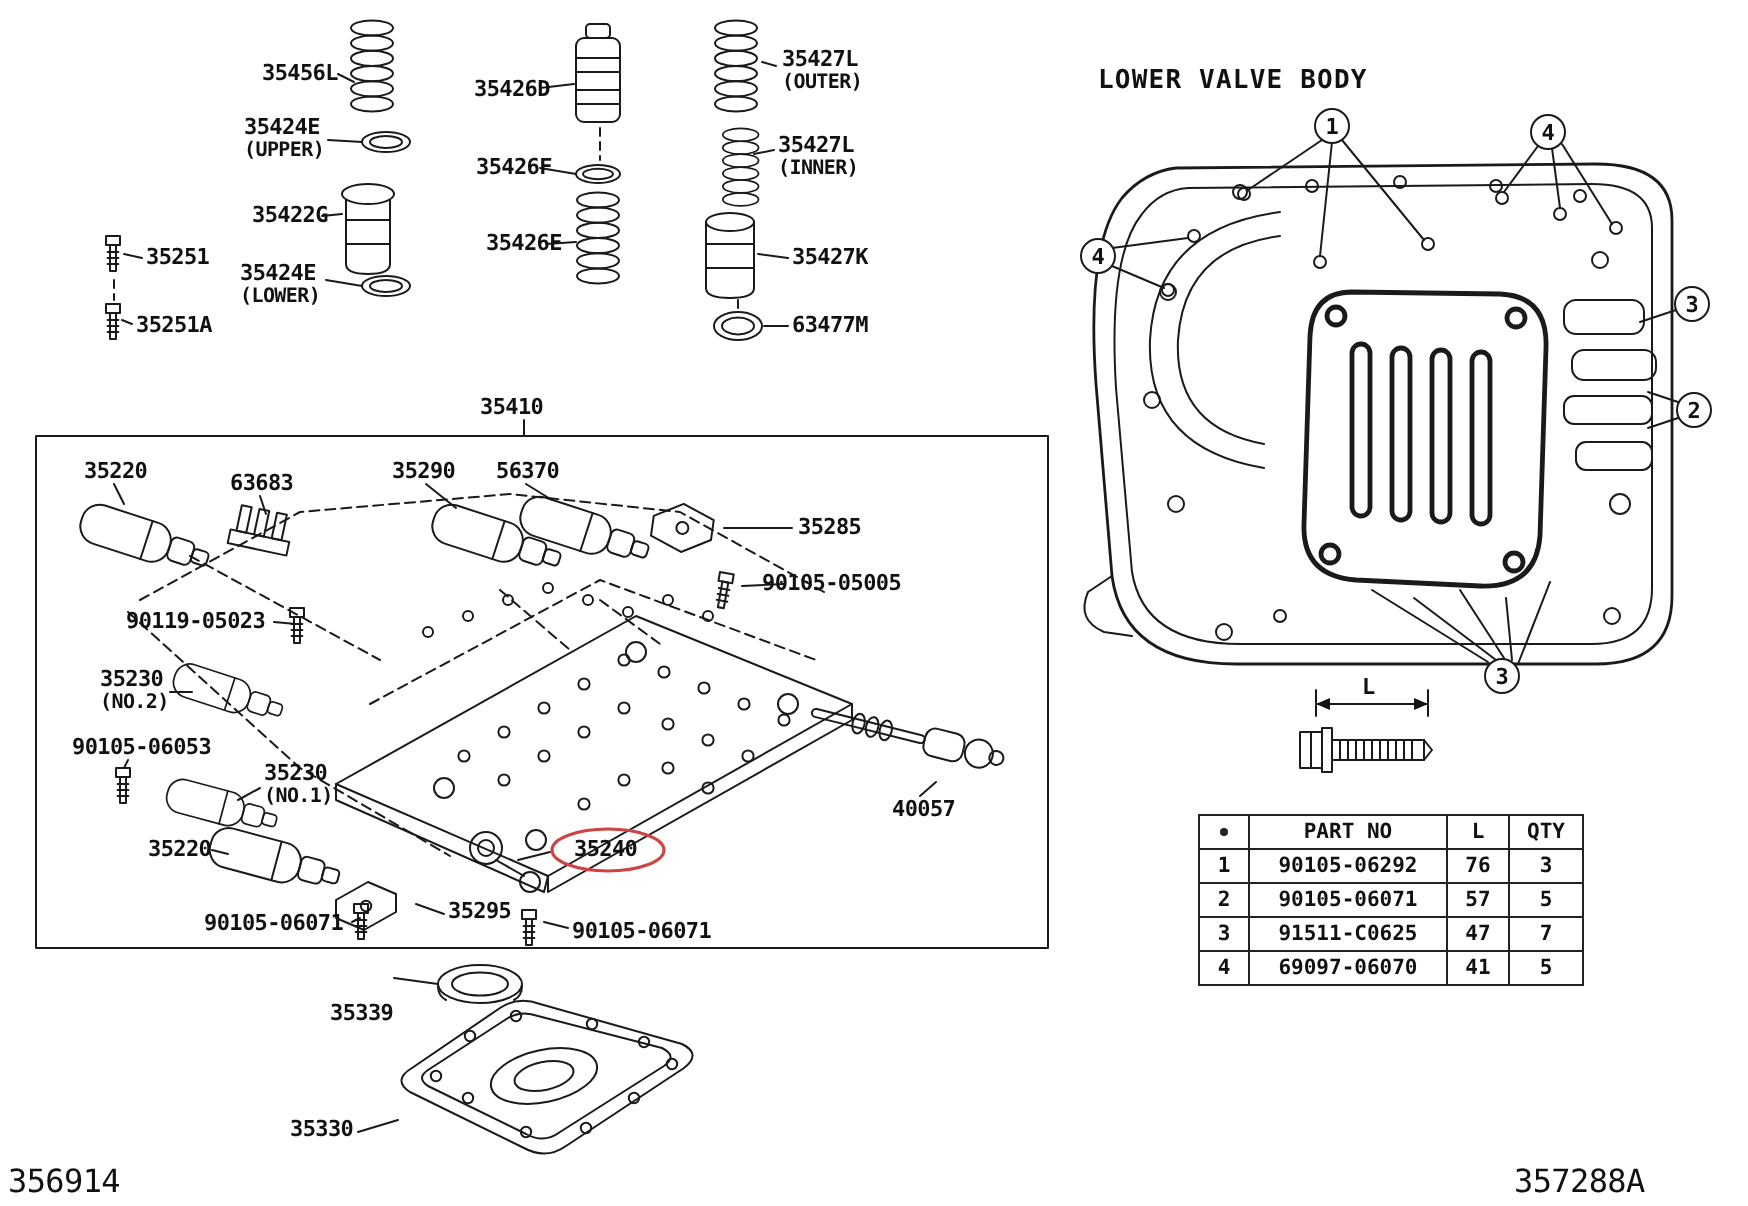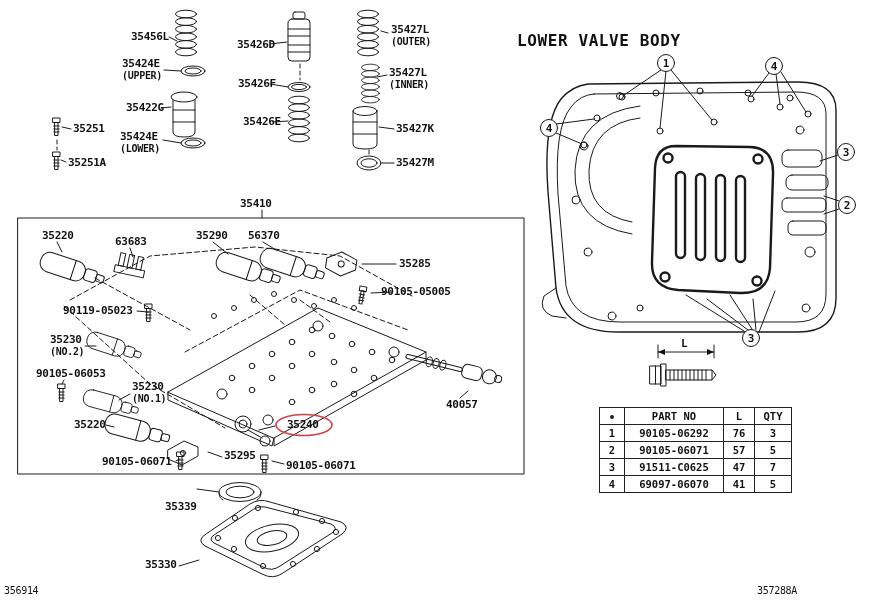--- a/index.html
+++ b/index.html
@@ -2,22 +2,22 @@
 <html><head>
 <meta charset="utf-8">
 <style>
   html,body{margin:0;padding:0;background:#fff;}
   #canvas{position:relative;width:874px;height:603px;background:#fff;overflow:hidden;
           font-family:"DejaVu Sans Mono",monospace;color:#111;}
   #art{position:absolute;left:0;top:0;}
   .lbl{position:absolute;font:bold 11px "DejaVu Sans Mono",monospace;color:#111;
        white-space:nowrap;letter-spacing:-0.3px;line-height:12px;}
   .lbl .sub{font-size:10px;}
-  .title{font-size:16px;letter-spacing:0.6px;}
-  .foot{font-size:10px;font-weight:normal;}
+  .title{font-size:13px;letter-spacing:0.6px;margin-left:32px;}
+  .foot{font-size:16px;font-weight:normal;}
   .co{font:bold 11px "DejaVu Sans Mono",monospace;fill:#111;stroke:none;text-anchor:middle;}
   #bolt-table{position:absolute;left:599px;top:407px;border-collapse:collapse;
               font:bold 10.5px "DejaVu Sans Mono",monospace;color:#111;}
   #bolt-table th,#bolt-table td{border:1.4px solid #222;padding:0 3px;text-align:center;height:16px;}
   .c0{width:18px}.c1{width:92px}.c2{width:24px}.c3{width:30px}
   .hdot{display:inline-block;width:4px;height:4px;border-radius:50%;background:#222;vertical-align:middle;}
 </style>
 </head>
 <body>
 
@@ -371,21 +371,21 @@
   <div>35427L</div>
       <div class="sub">(INNER)</div>
 </div>
 <div class="lbl" style="left:126px;top:102px">35422G</div>
 <div class="lbl" style="left:243px;top:116px">35426E</div>
 <div class="lbl" style="left:396px;top:123px">35427K</div>
 <div class="lbl" style="left:120px;top:131px">
   <div>35424E</div>
       <div class="sub">(LOWER)</div>
 </div>
-<div class="lbl" style="left:396px;top:157px">35427M</div>
+<div class="lbl" style="left:396px;top:157px">63477M</div>
 <div class="lbl" style="left:73px;top:123px">35251</div>
 <div class="lbl" style="left:68px;top:157px">35251A</div>
 
 <div class="lbl" style="left:240px;top:198px">35410</div>
 <div class="lbl" style="left:42px;top:230px">35220</div>
 <div class="lbl" style="left:115px;top:236px">63683</div>
 <div class="lbl" style="left:196px;top:230px">35290</div>
 <div class="lbl" style="left:248px;top:230px">56370</div>
 <div class="lbl" style="left:399px;top:258px">35285</div>
 <div class="lbl" style="left:381px;top:286px">90105-05005</div>

